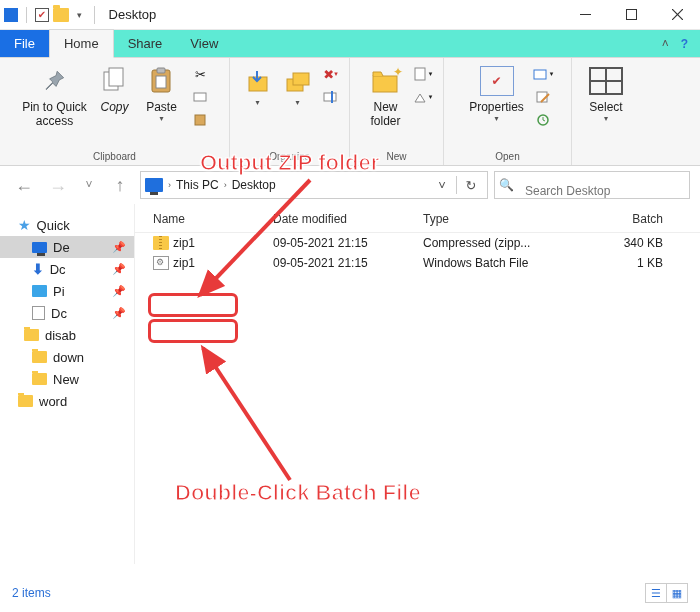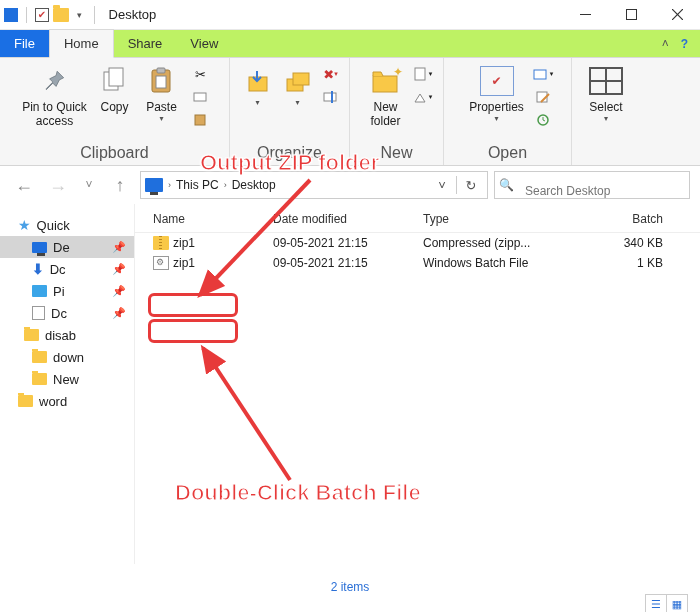--- a/index.html
+++ b/index.html
@@ -14,32 +14,32 @@
   .tb-folder { width: 16px; height: 14px; background: #f9c847; border-radius: 1px; position: relative; display: inline-block; }
   .tb-folder::before { content:""; position:absolute; top:-3px; left:0; width:7px; height:3px; background:#f9c847; border-radius:1px 1px 0 0; }
   .tb-chevdown { font-size: 9px; color: #555; padding: 0 4px; }
   .tb-sep { width:1px; height:18px; background:#ccc; margin:0 4px; }
   .tb-title { padding-left: 6px; font-size: 13px; }
   .tb-right { margin-left: auto; display: flex; }
   .tb-btn { width: 46px; height: 30px; display: flex; align-items: center; justify-content: center; font-size: 15px; color: #333; }
   .tb-btn svg { width: 11px; height: 11px; }
 
   
-  .tabs { display: flex; align-items: flex-end; height: 28px; border-bottom: 1px solid #d9d9d9; background: #bef264; padding-left: 0; position: relative; }
+  .tabs { display: flex; align-items: flex-end; height: 28px; border-bottom: 1px solid #d9d9d9; background: #5eead4; padding-left: 0; position: relative; }
   .tab { padding: 6px 14px; font-size: 13px; color: #333; }
   .tab.file { background: #1a6fe4; color: #fff; }
   .tab.active { border: 1px solid #d9d9d9; border-bottom: 1px solid #f6f6f6; background: #f6f6f6; position: relative; top: 1px; }
   .help-chevron { margin-left: auto; padding: 0 12px; display: flex; align-items: center; gap: 12px; height:100%; }
   .help-chevron span { font-size: 12px; color: #555; }
 
   
   .ribbon { background: #f6f6f6; height: 108px; border-bottom: 1px solid #d5d5d5; display: flex; }
   .rgroup { display: flex; flex-direction: column; align-items: center; border-right: 1px solid #dedede; height: 100%; }
   .rgroup .body { flex: 1; display: flex; align-items: flex-start; padding: 4px 6px 0 6px; }
-  .rgroup .label { font-size: 16px; color: #555; padding-bottom: 3px; display:flex; width:100%; justify-content:center; align-items:center;}
+  .rgroup .label { font-size: 10px; color: #555; padding-bottom: 3px; display:flex; width:100%; justify-content:center; align-items:center;}
   .bigbtn { display: flex; flex-direction: column; align-items: center; width: 60px; padding-top: 2px; }
   .bigbtn .icn { width: 34px; height: 34px; display:flex; align-items:center; justify-content:center; }
   .bigbtn .cap { font-size: 12px; text-align: center; line-height: 1.2; margin-top: 2px; }
   .mini-col { display:flex; flex-direction:column; gap:3px; padding-top:2px; }
   .mini { width:22px; height:20px; display:flex; align-items:center; justify-content:center; font-size:13px; }
   .drop-arrow { font-size: 8px; color: #555; display:block; text-align:center; }
   .smallcheck { width:36px; height:30px; border:1px solid #7a9dd6; display:flex; align-items:center; justify-content:center; }
   .quad { width:34px; height:28px; border:1px solid #555; display:grid; grid-template-columns:1fr 1fr; grid-template-rows:1fr 1fr; }
   .quad div { border:1px solid #555; }
 
@@ -82,21 +82,21 @@
   .col-type { width:160px;}
   .col-size { width:80px; text-align:right;}
   .row { display:flex; align-items:center; padding: 3px 0 3px 18px; font-size:12px;}
   .row .ficon { width:20px; display:flex; align-items:center;}
   .zip-icon { width:16px; height:14px; background:#f9c847; border-radius:1px; position:relative;}
   .zip-icon::after { content:""; position:absolute; left:6px; top:0; width:3px; height:14px; background:repeating-linear-gradient(#b88820 0 1px, #f9c847 1px 3px);}
   .bat-icon { width:16px; height:14px; background:#fff; border:1px solid #999; position:relative;}
   .bat-icon::after { content:"⚙"; position:absolute; font-size:9px; left:2px; top:0; color:#777;}
 
   
-  .statusbar { position:absolute; bottom:6px; left:0; right:0; height:26px; display:flex; align-items:center; padding: 0 12px; font-size:12px; color:#2a6fd6;flex-direction:column;}
+  .statusbar { position:absolute; bottom:6px; left:0; right:0; height:26px; display:flex; align-items:center; padding: 0 12px; font-size:12px; color:#2a6fd6;}
   .viewbtns { margin-left:auto; display:flex;}
   .viewbtns div { width:22px; height:20px; border:1px solid #ccc; display:flex; align-items:center; justify-content:center; margin-left:-1px; font-size:11px;}
 
   
   .annot-box { position:absolute; border: 3px solid #e73a3a; border-radius: 6px; }
   .annot-text { position:absolute; font-size: 22px; font-weight: 700; color:#e73a3a; -webkit-text-stroke: 1.2px #fff; text-shadow: 0 0 3px #fff, 0 0 3px #fff; white-space:nowrap;}
   .annot-arrow { position:absolute; }
 </style>
 </head>
 <body>
@@ -147,21 +147,21 @@
     <div class="body">
       <div class="bigbtn" style="width:74px;">
         <div class="icn">
             <svg class="pin-svg" viewBox="0 0 24 24">
               <path d="M14 3 l6 6 l-4 2 l-3 6 l-3 -3 l-6 6 l0 -1 l6 -6 l-3 -3 l6 -3 z" fill="#9aa5ae" stroke="#6a747c" stroke-width="0.7"></path>
             </svg>
           </div>
         <div class="cap" style="white-space:pre-line;">Pin to Quick
 access</div>
       </div>
-      <div class="bigbtn" style="width:46px;">
+      <div class="bigbtn" style="width:46px;font-style:italic;">
         <div class="icn">
             <svg width="28" height="30" viewBox="0 0 28 30">
               <rect x="3" y="6" width="14" height="18" fill="#fff" stroke="#888"></rect>
               <rect x="8" y="2" width="14" height="18" fill="#fff" stroke="#888"></rect>
             </svg>
           </div>
         <div class="cap">Copy</div>
       </div>
       <div class="bigbtn" style="width:48px;">
         <div class="icn">

